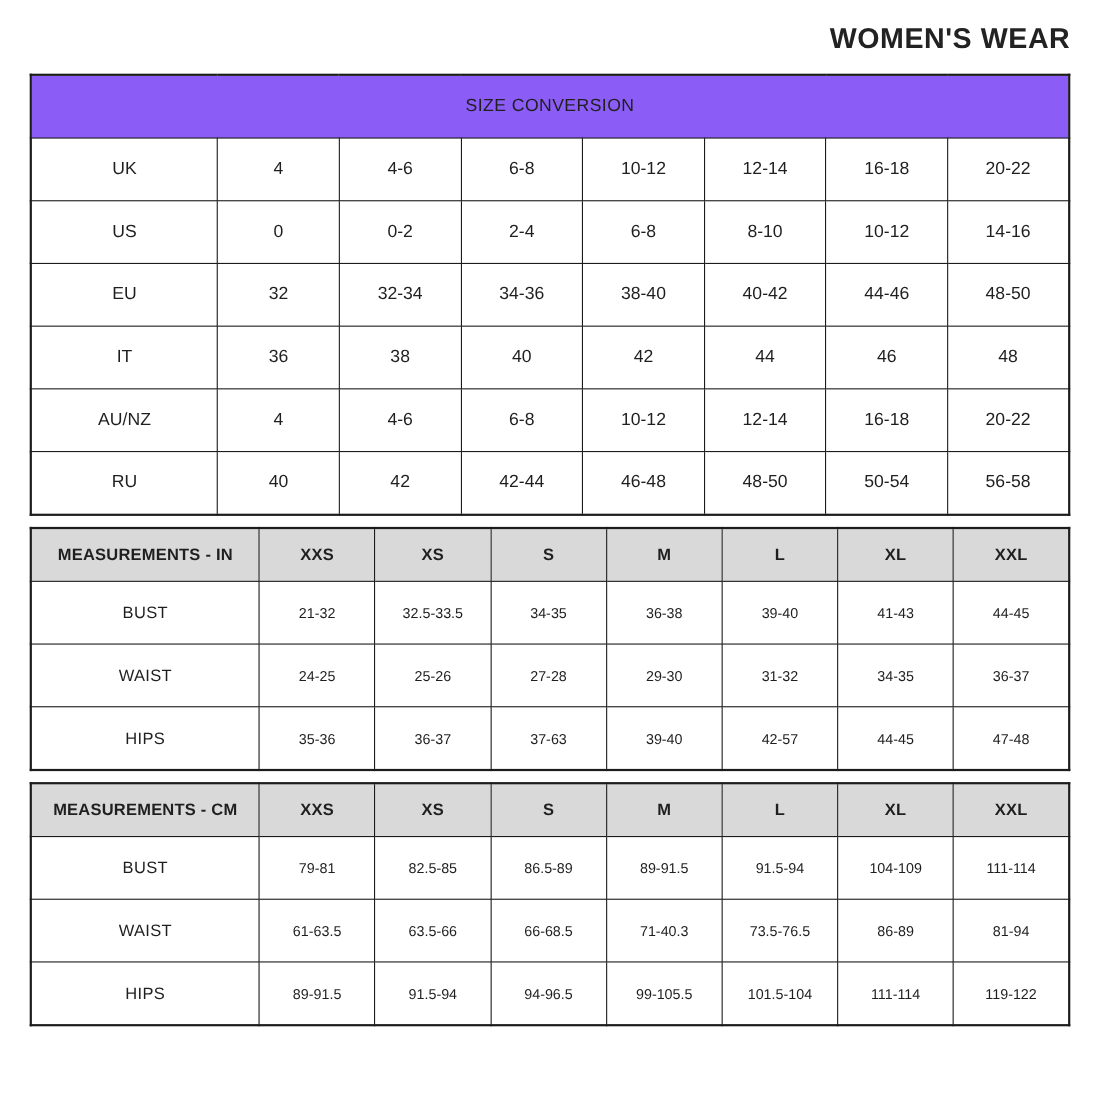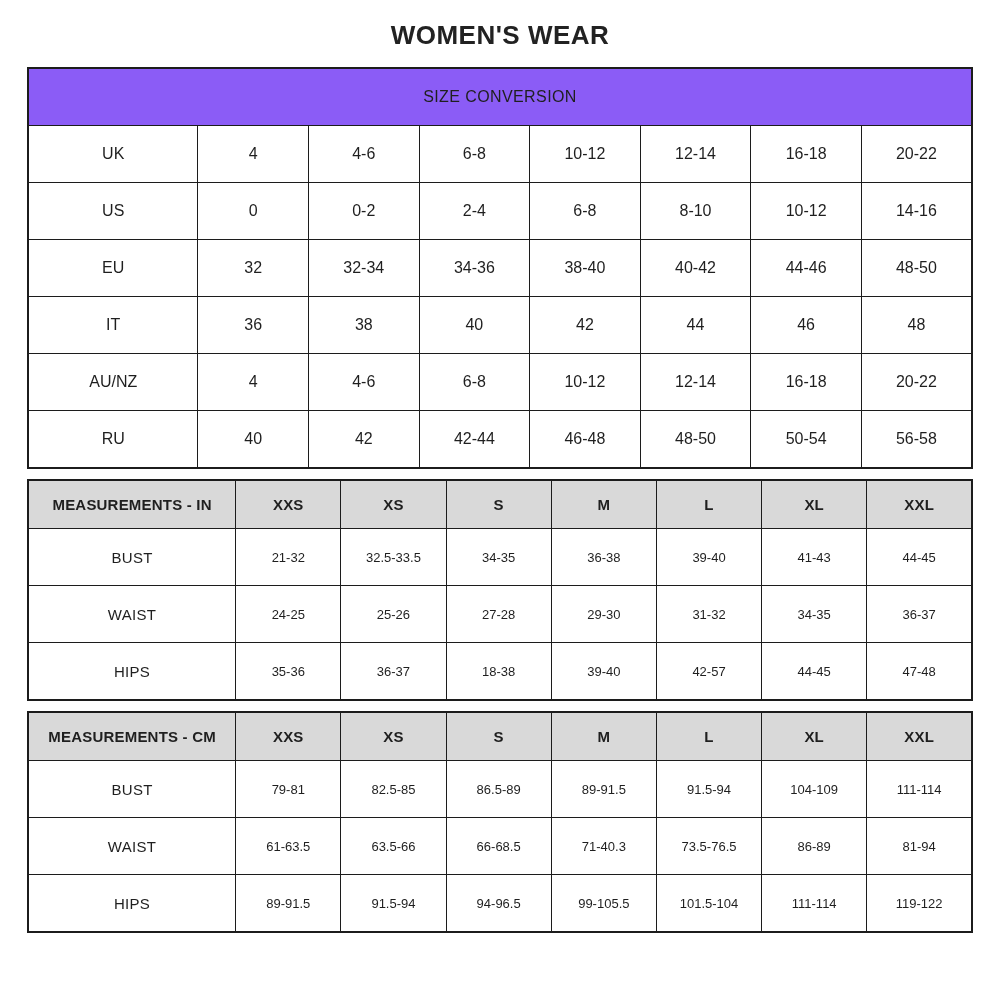--- a/index.html
+++ b/index.html
@@ -10,21 +10,21 @@
     color: #1f1f1f;
   }
   .page {
     width: 1000px;
     min-height: 1000px;
     box-sizing: border-box;
     padding: 12px 27px 18px 27px;
     background: #ffffff;
   }
   .page-title {
-    text-align: center;
+    text-align: right;
     font-size: 26px;
     font-weight: 700;
     letter-spacing: 0.5px;
     margin: 8px 0 16px 0;
     color: #222222;
   }
   table {
     border-collapse: collapse;
     width: 100%;
     table-layout: fixed;
@@ -200,21 +200,21 @@
           <td>27-28</td>
           <td>29-30</td>
           <td>31-32</td>
           <td>34-35</td>
           <td>36-37</td>
         </tr>
         <tr>
           <th class="row-label">HIPS</th>
           <td>35-36</td>
           <td>36-37</td>
-          <td>18-38</td>
+          <td>37-63</td>
           <td>39-40</td>
           <td>42-57</td>
           <td>44-45</td>
           <td>47-48</td>
         </tr>
       </tbody>
   </table>
 
   <table class="t-meas">
     <colgroup>

